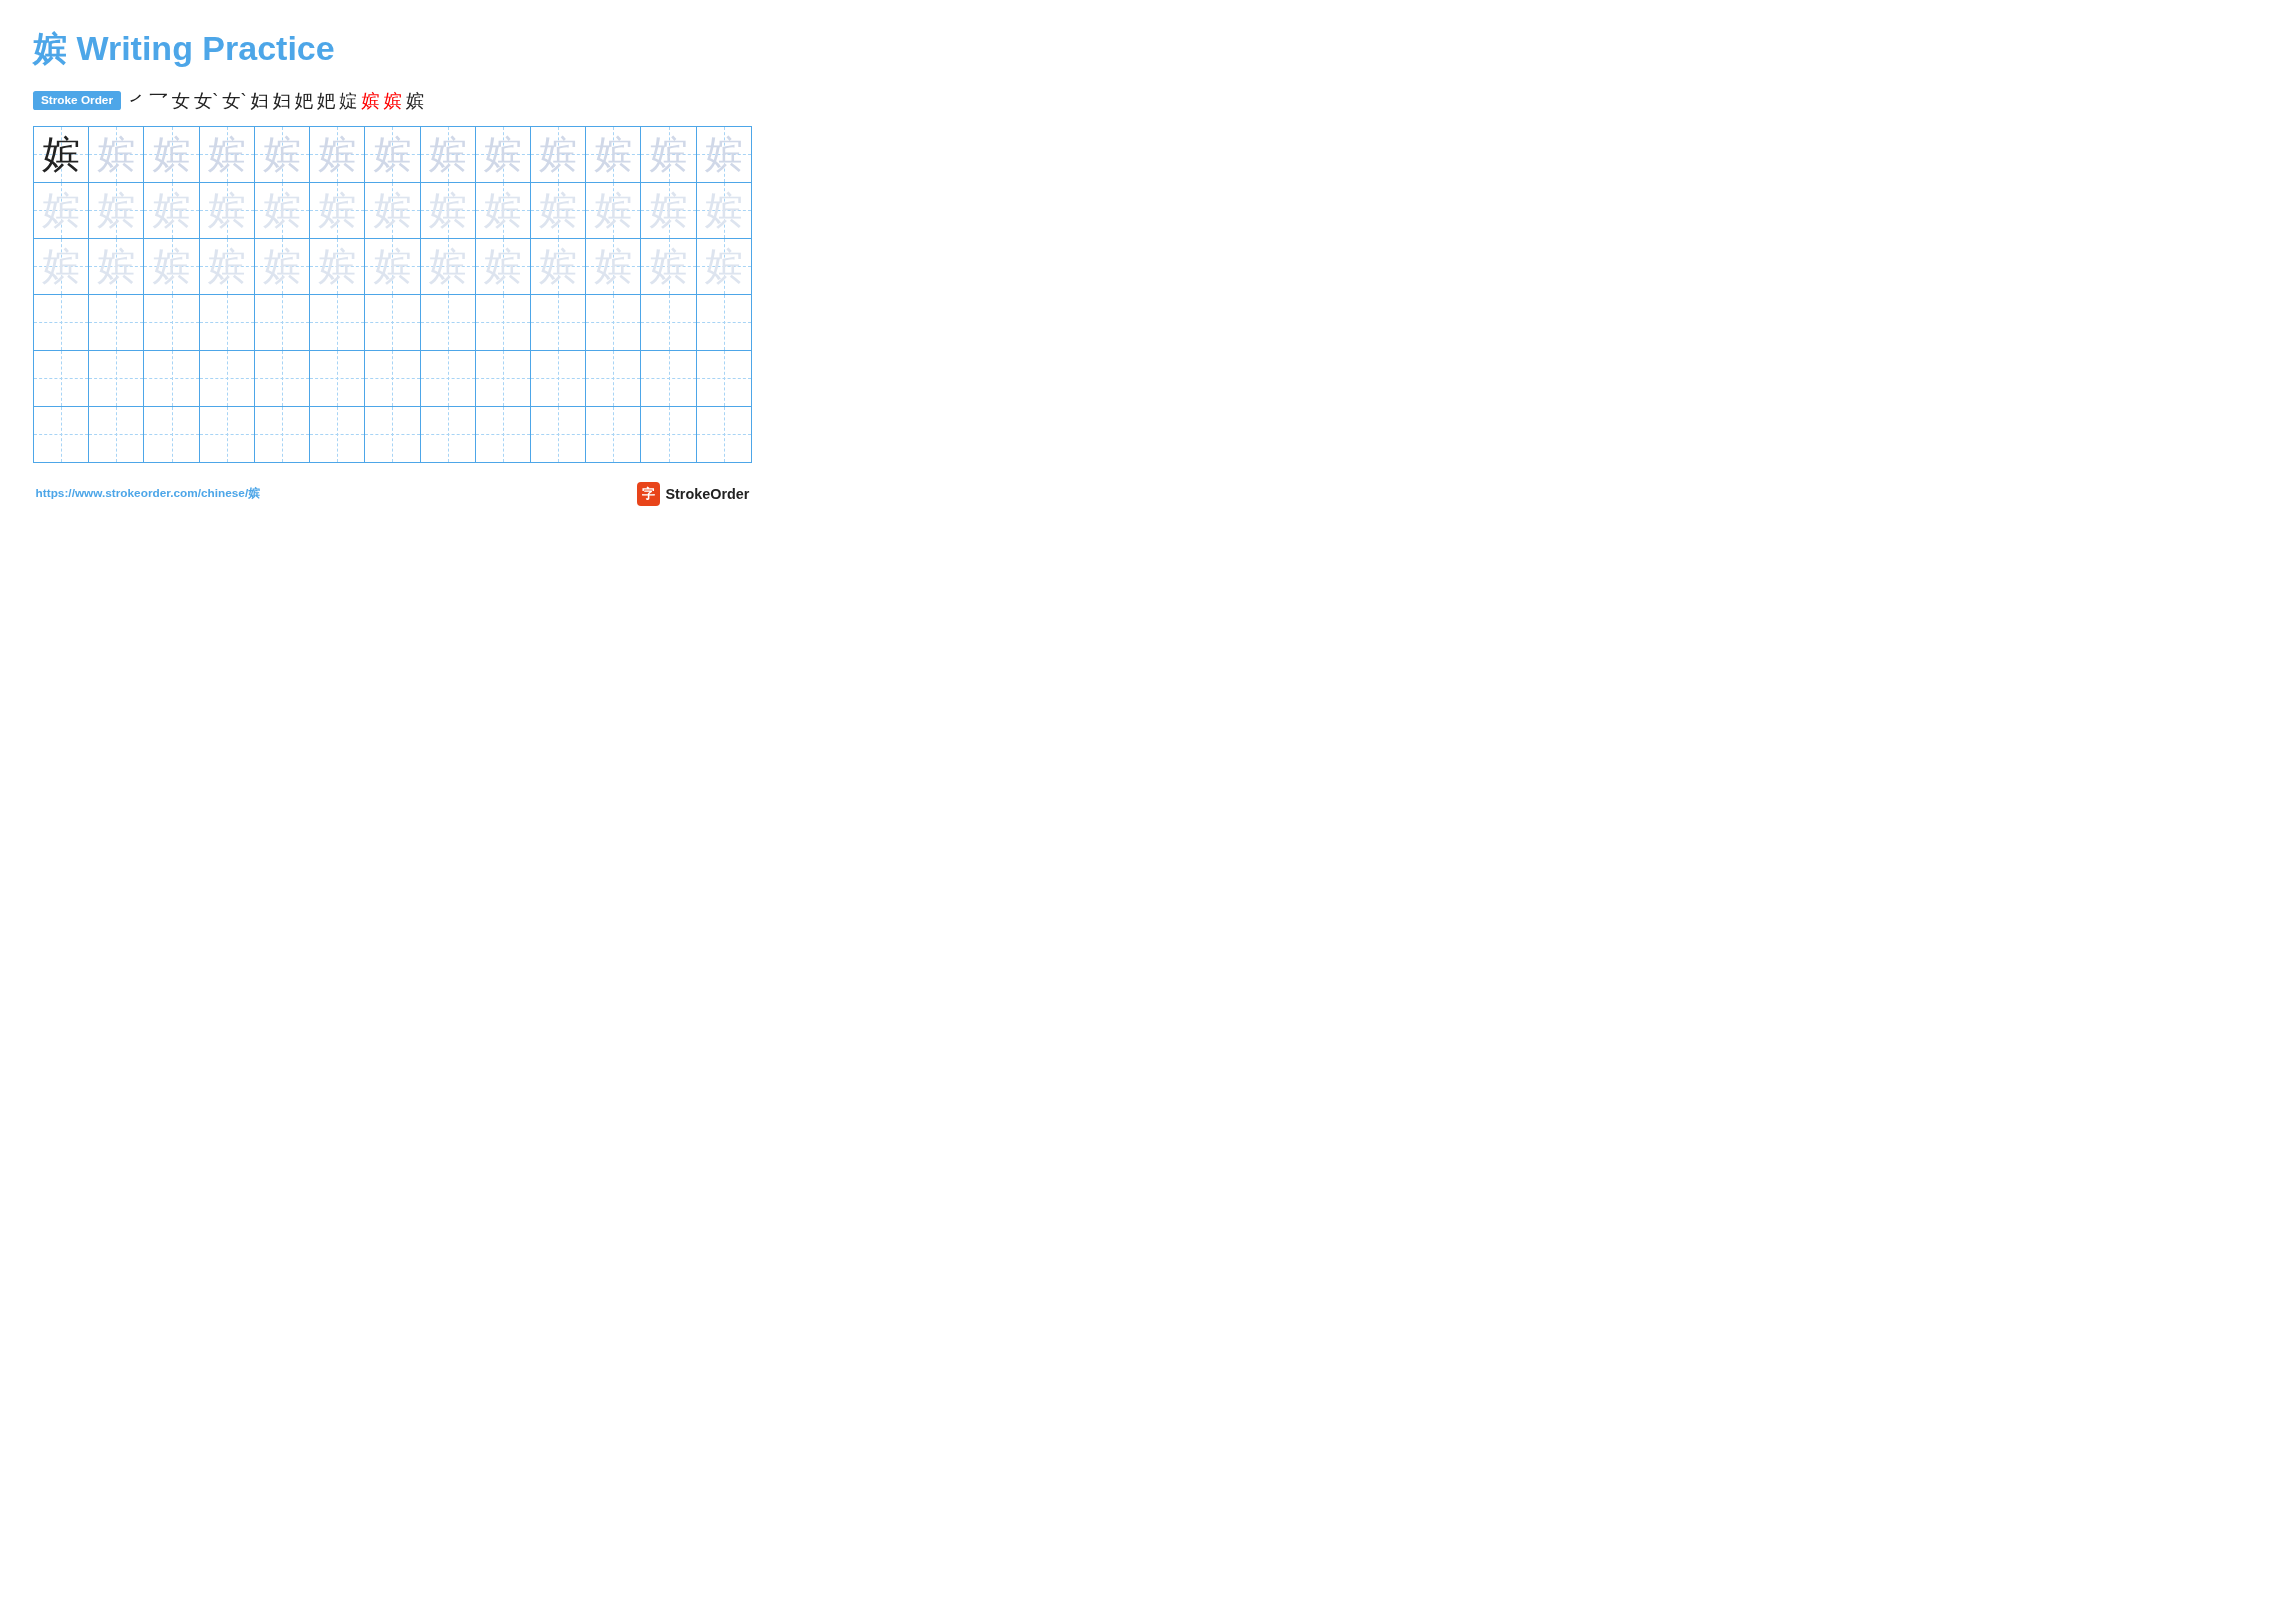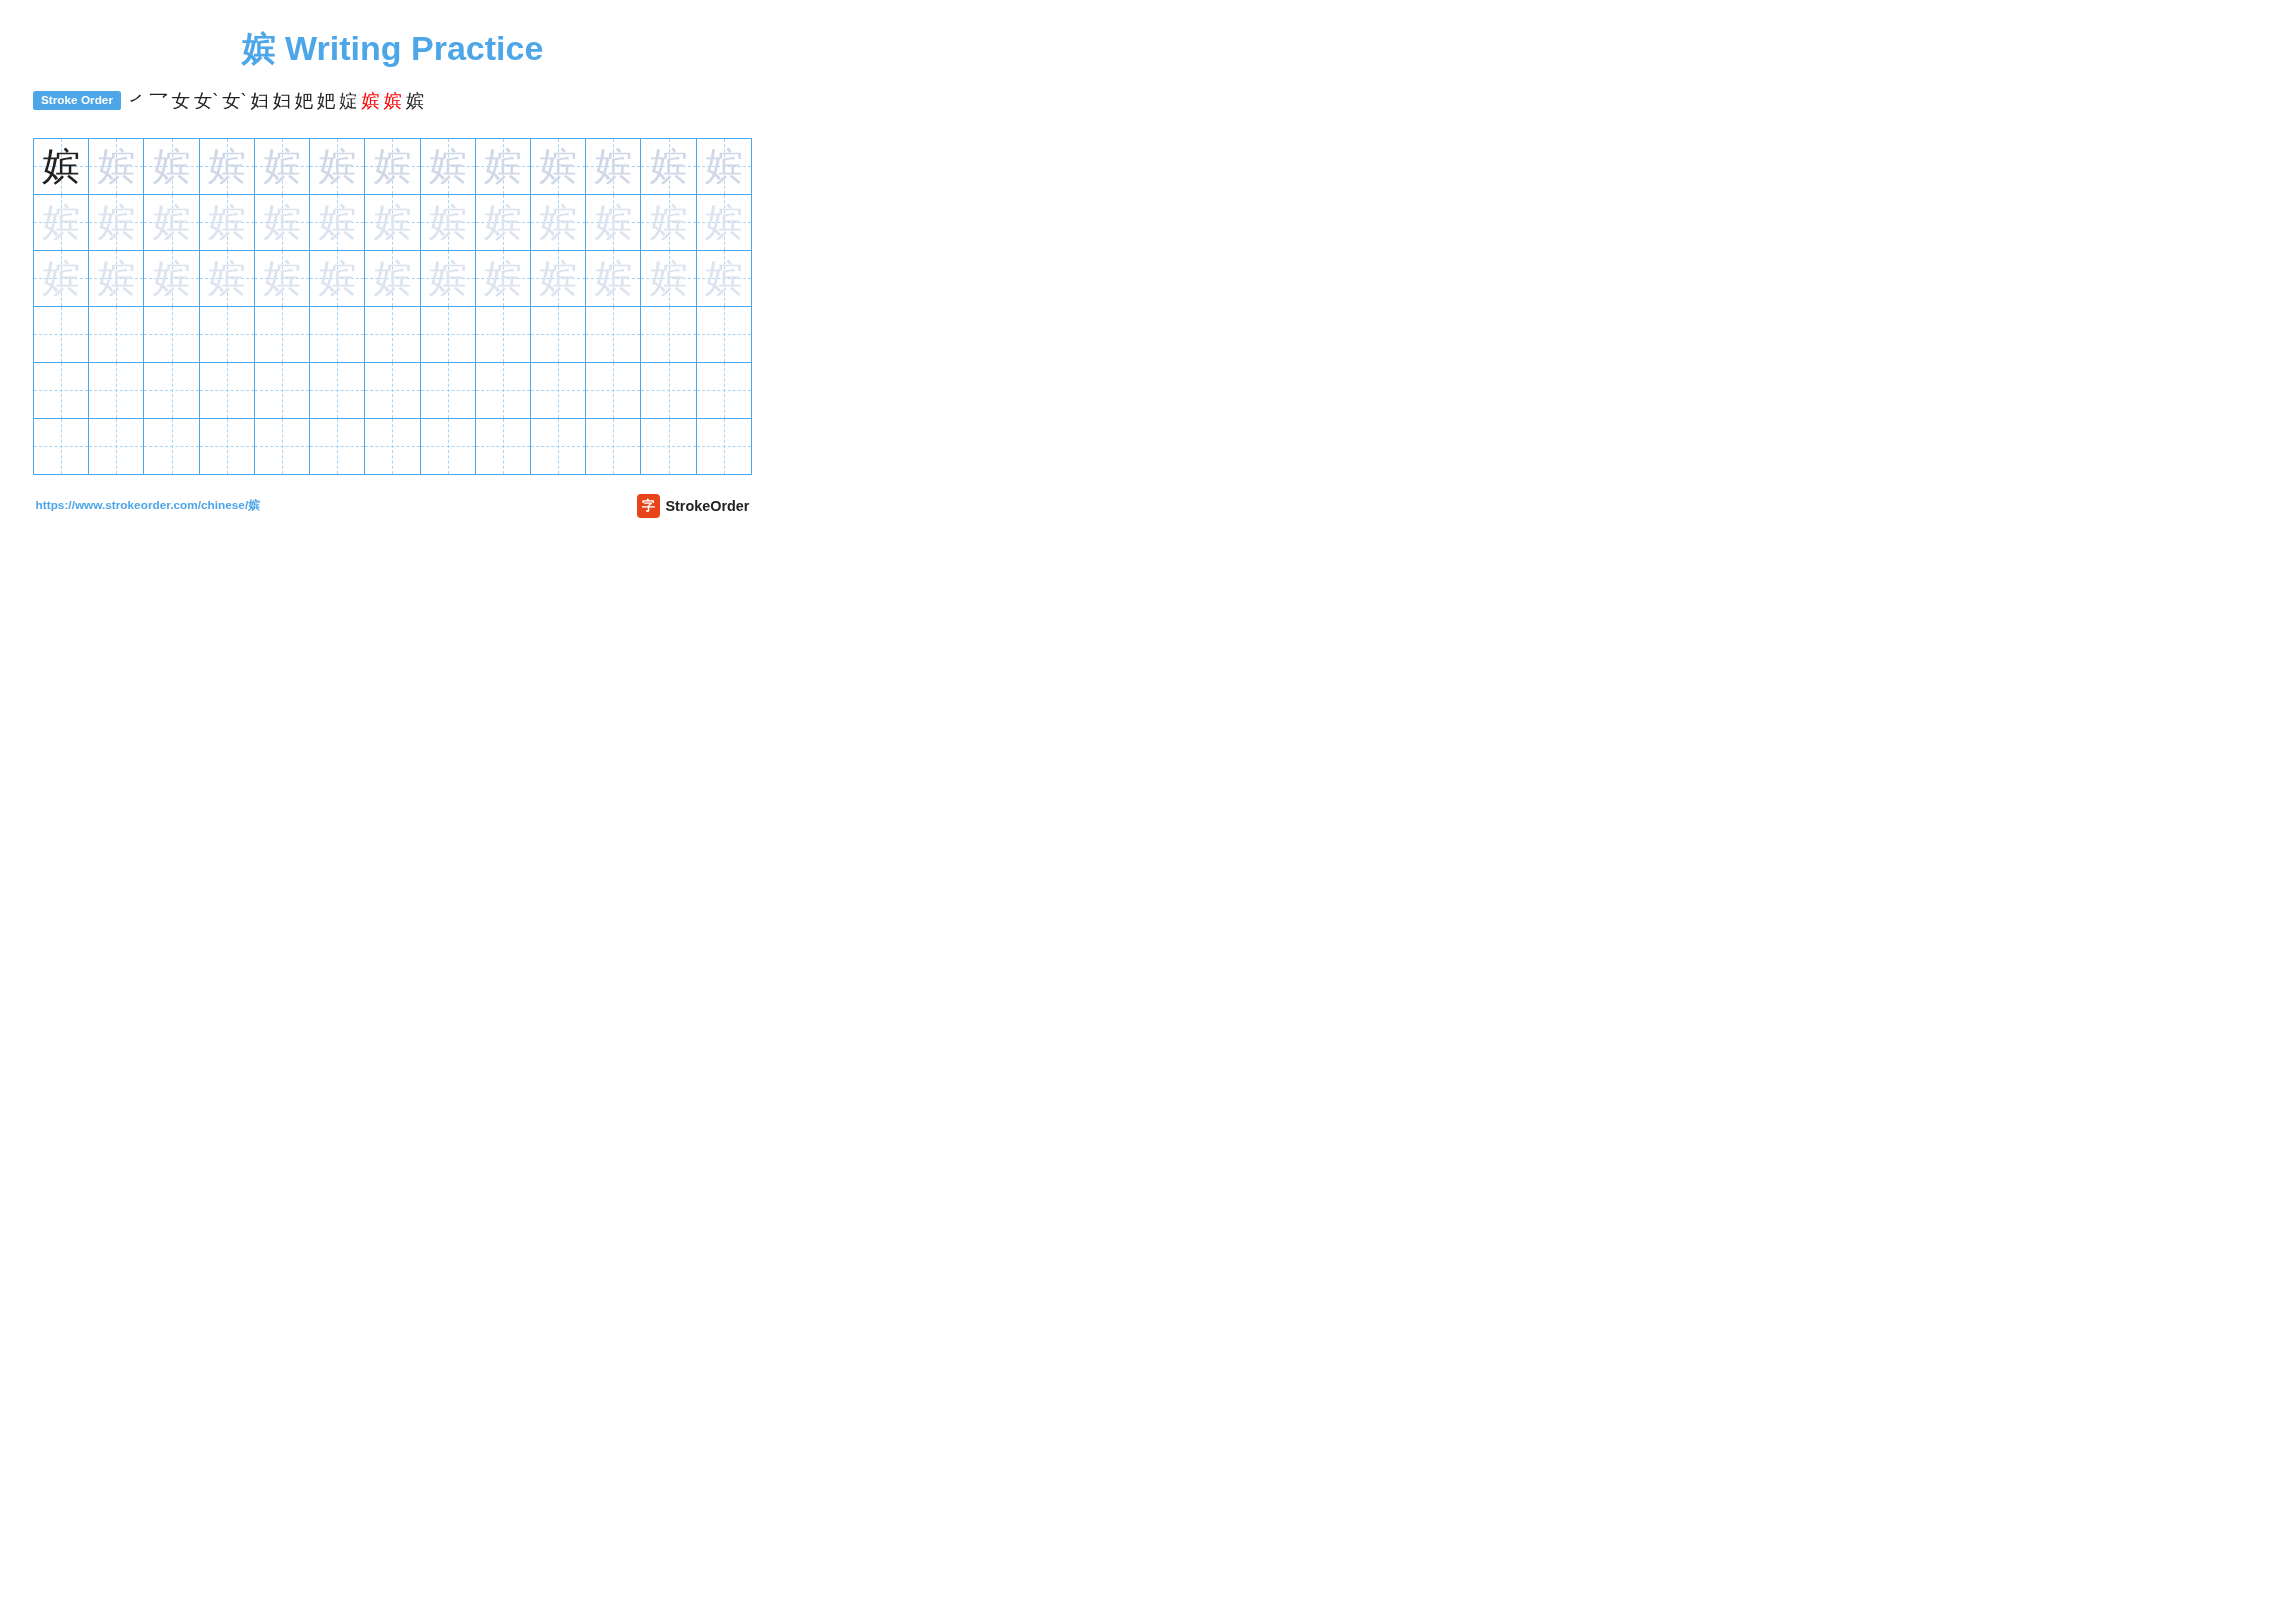--- a/index.html
+++ b/index.html
@@ -6,33 +6,32 @@
 
     body {
       background: #ffffff;
       font-family: Arial, sans-serif;
       width: 785px;
       min-height: 556px;
       padding: 19.6px 33px;
     }
 
     .page-title {
-      text-align: center;
       font-size: 34px;
       font-weight: bold;
       color: #4da6e8;
       margin-bottom: 15.7px;
       margin-top: 6.5px;
     }
 
     .stroke-order-row {
       display: flex;
       align-items: center;
       gap: 6.5px;
-      margin-bottom: 25px;
+      margin-bottom: 13px;
       flex-wrap: wrap;
     }
 
     .stroke-order-badge {
       background: #4da6e8;
       color: white;
       padding: 2.6px 7.9px;
       border-radius: 2.6px;
       font-size: 11.8px;
       font-weight: bold;

